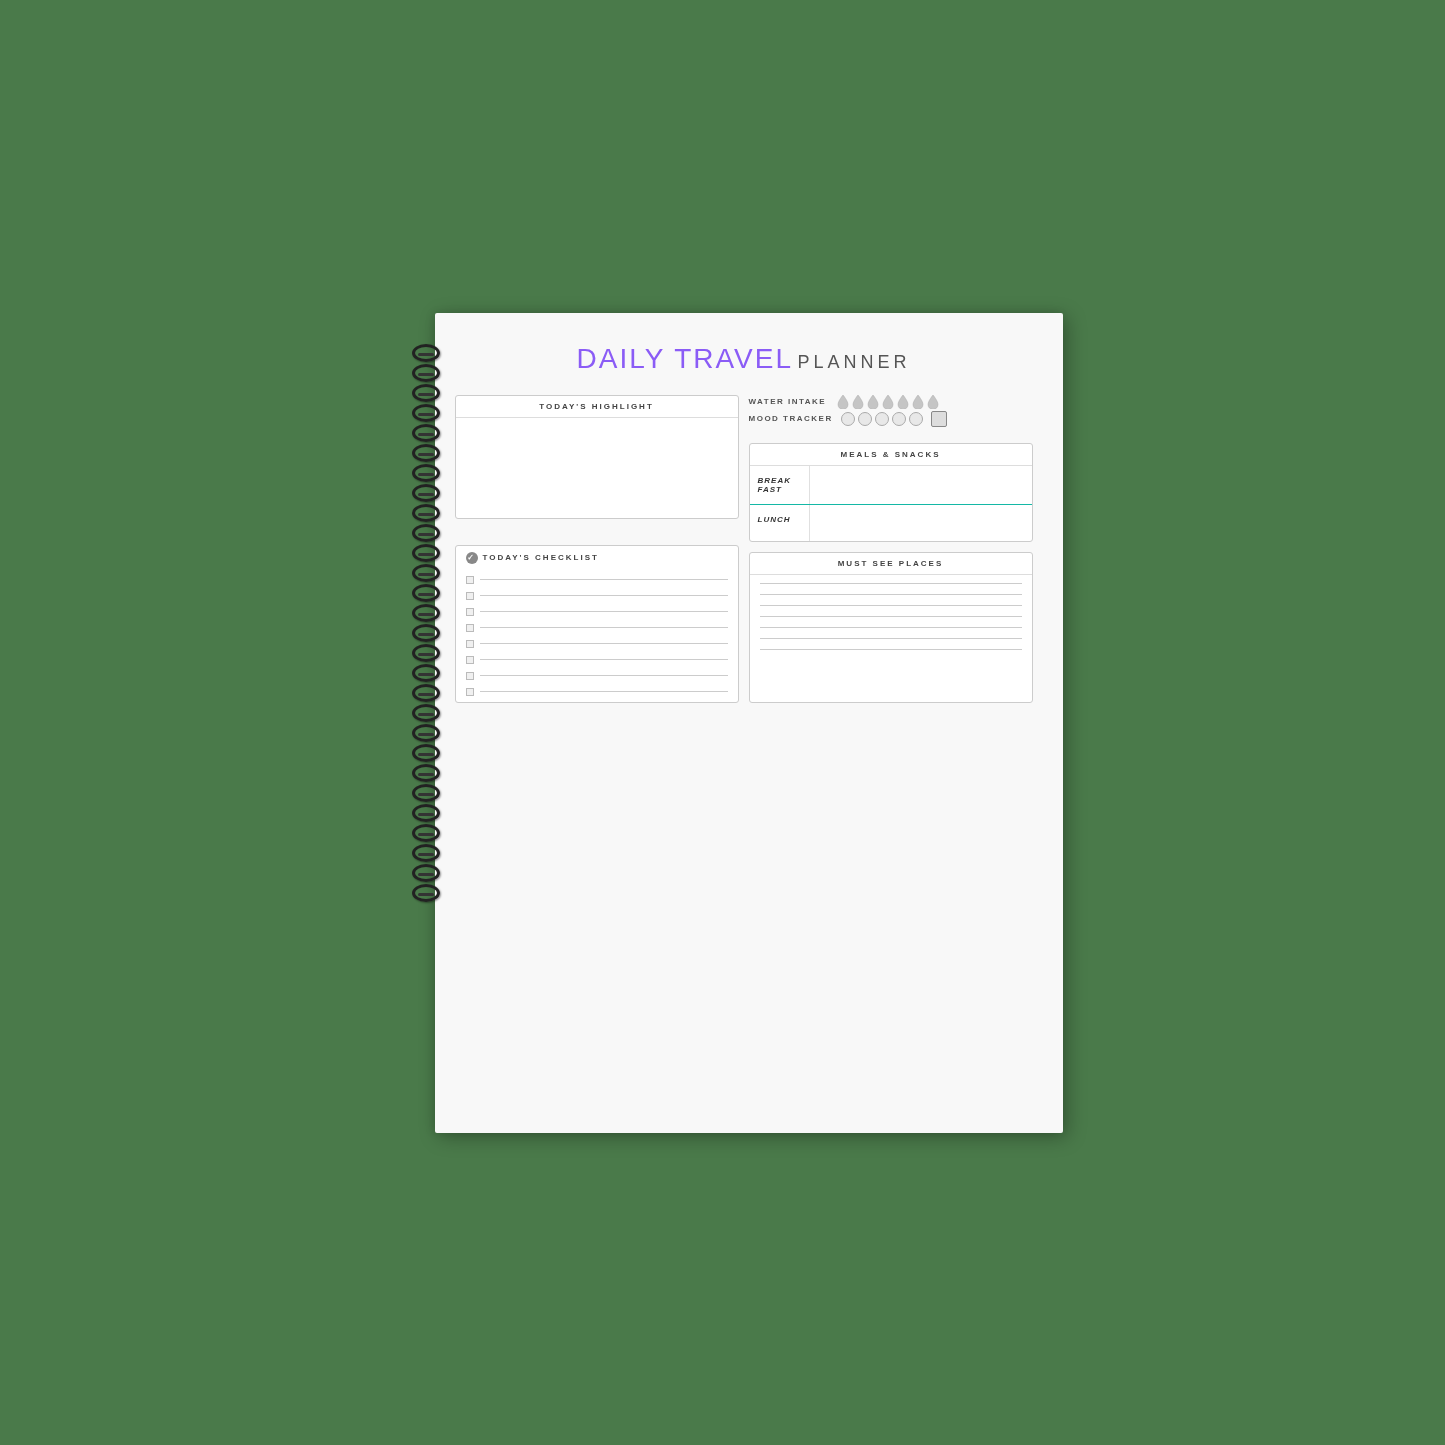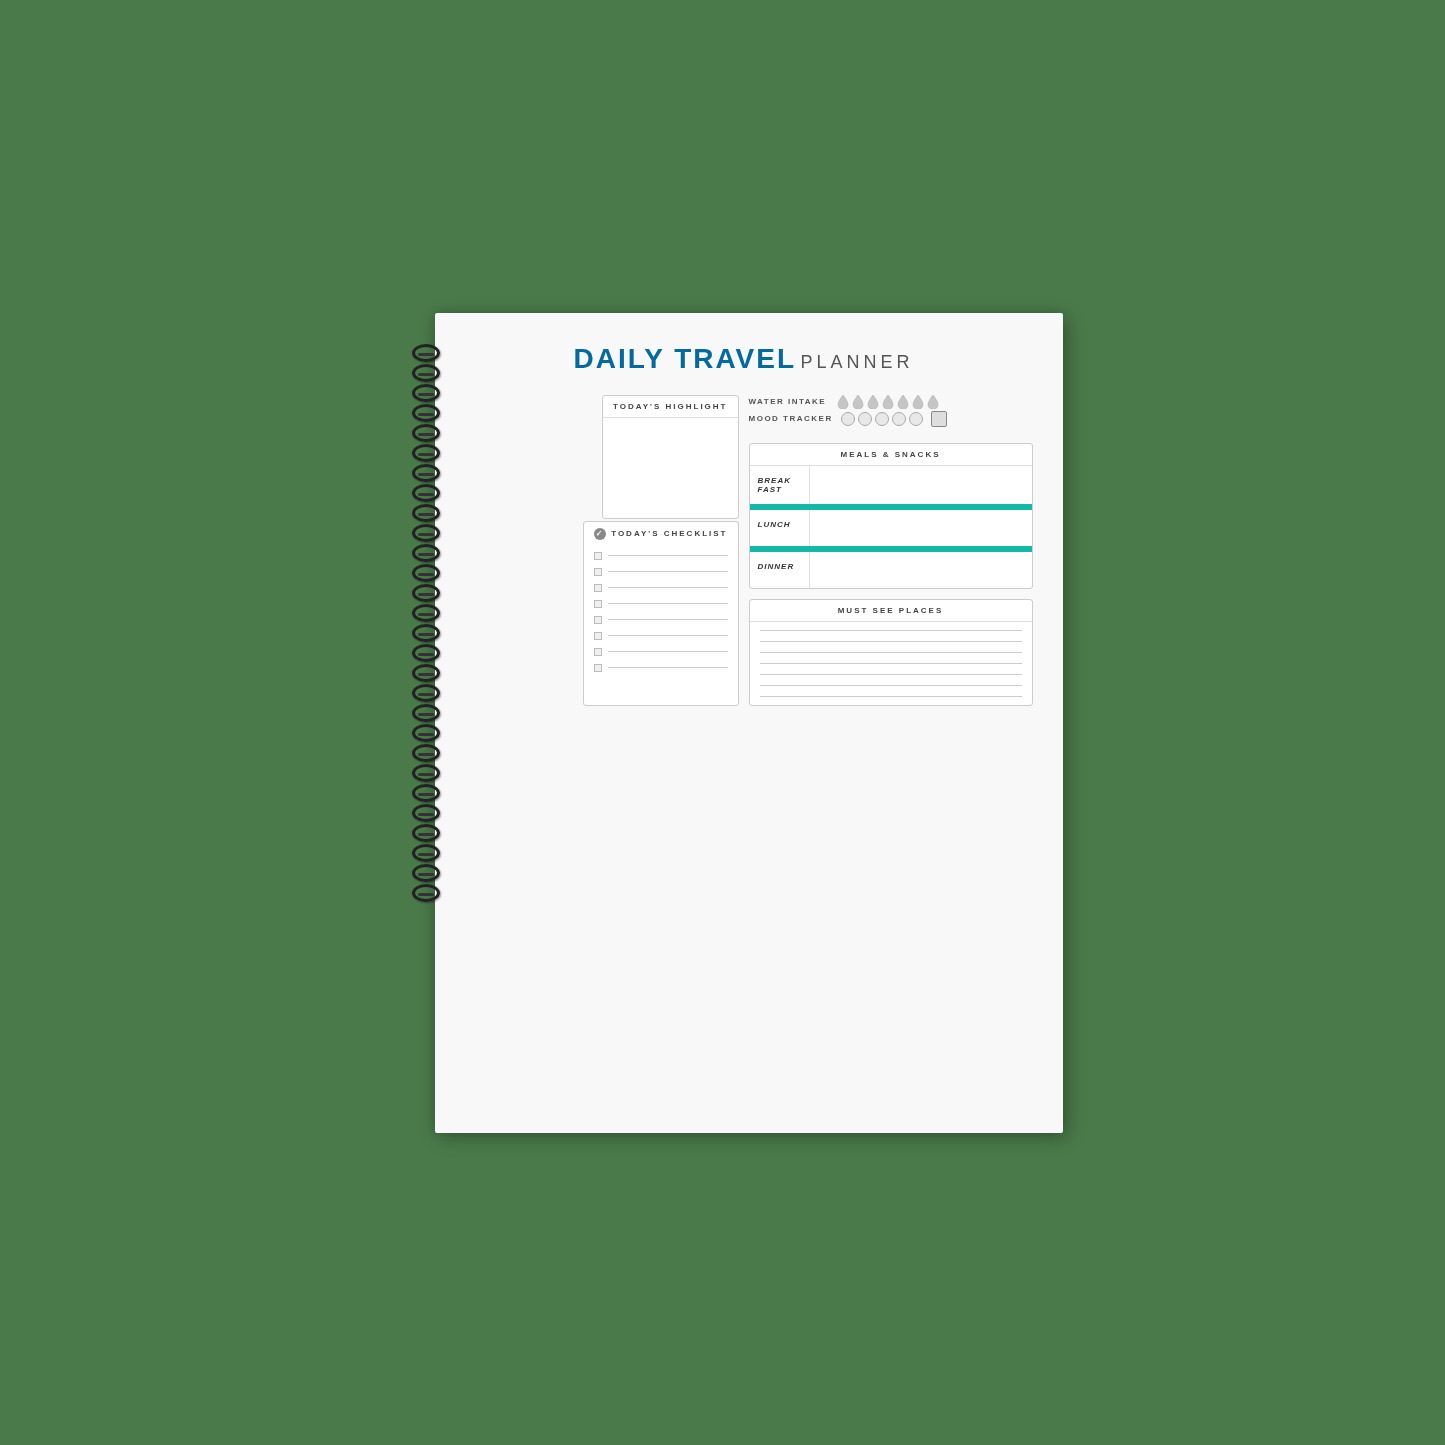--- a/index.html
+++ b/index.html
@@ -69,23 +69,23 @@
     }
 
     
     .page-header {
       text-align: center;
       margin-bottom: 20px;
     }
 
     .title-main {
       font-size: 28px;
-      font-weight: 700;
+      font-weight: 400;
       letter-spacing: 2px;
-      color: #0369a1;
+      color: #8b5cf6;
       text-transform: uppercase;
     }
 
     .title-sub {
       font-size: 18px;
       font-weight: 400;
       letter-spacing: 4px;
       color: #555;
       text-transform: uppercase;
       margin-left: 0;
@@ -95,22 +95,21 @@
     .content-area {
       display: grid;
       grid-template-columns: 1fr 1fr;
       gap: 10px;
     }
 
     
     .left-col {
       display: flex;
       flex-direction: column;
-      gap: 2px;
-      align-items: flex-end;
+      gap: 26px;
     }
 
     
     .right-col {
       display: flex;
       flex-direction: column;
       gap: 10px;
     }
 
     
@@ -290,21 +289,21 @@
       border-bottom: none;
     }
 
     
     .meals-box {
     }
 
     .meal-row {
       display: grid;
       grid-template-columns: 60px 1fr;
-      border-top: 6px solid #14b8a6;
+      border-top: 1px solid #14b8a6;
     }
 
     .meal-row:first-child {
       border-top: none;
     }
 
     .meal-label {
       font-size: 8px;
       font-weight: 700;
       letter-spacing: 1px;
@@ -484,24 +483,20 @@
           <div id="meals-list-container">
               <div class="meal-row">
                 <div class="meal-label" style="white-space: pre-line;">BREAK
 FAST</div>
                 <div class="meal-content"></div>
               </div>
               <div class="meal-row">
                 <div class="meal-label" style="white-space: pre-line;">LUNCH</div>
                 <div class="meal-content"></div>
               </div>
-              <div class="meal-row">
-                <div class="meal-label" style="white-space: pre-line;">DINNER</div>
-                <div class="meal-content"></div>
-              </div>
             </div>
         </div>
 
         <div class="section-box places-box">
           <div class="section-title">MUST SEE PLACES</div>
           <div class="places-lines" id="places-lines-container">
               <div class="place-line"></div>
               <div class="place-line"></div>
               <div class="place-line"></div>
               <div class="place-line"></div>

